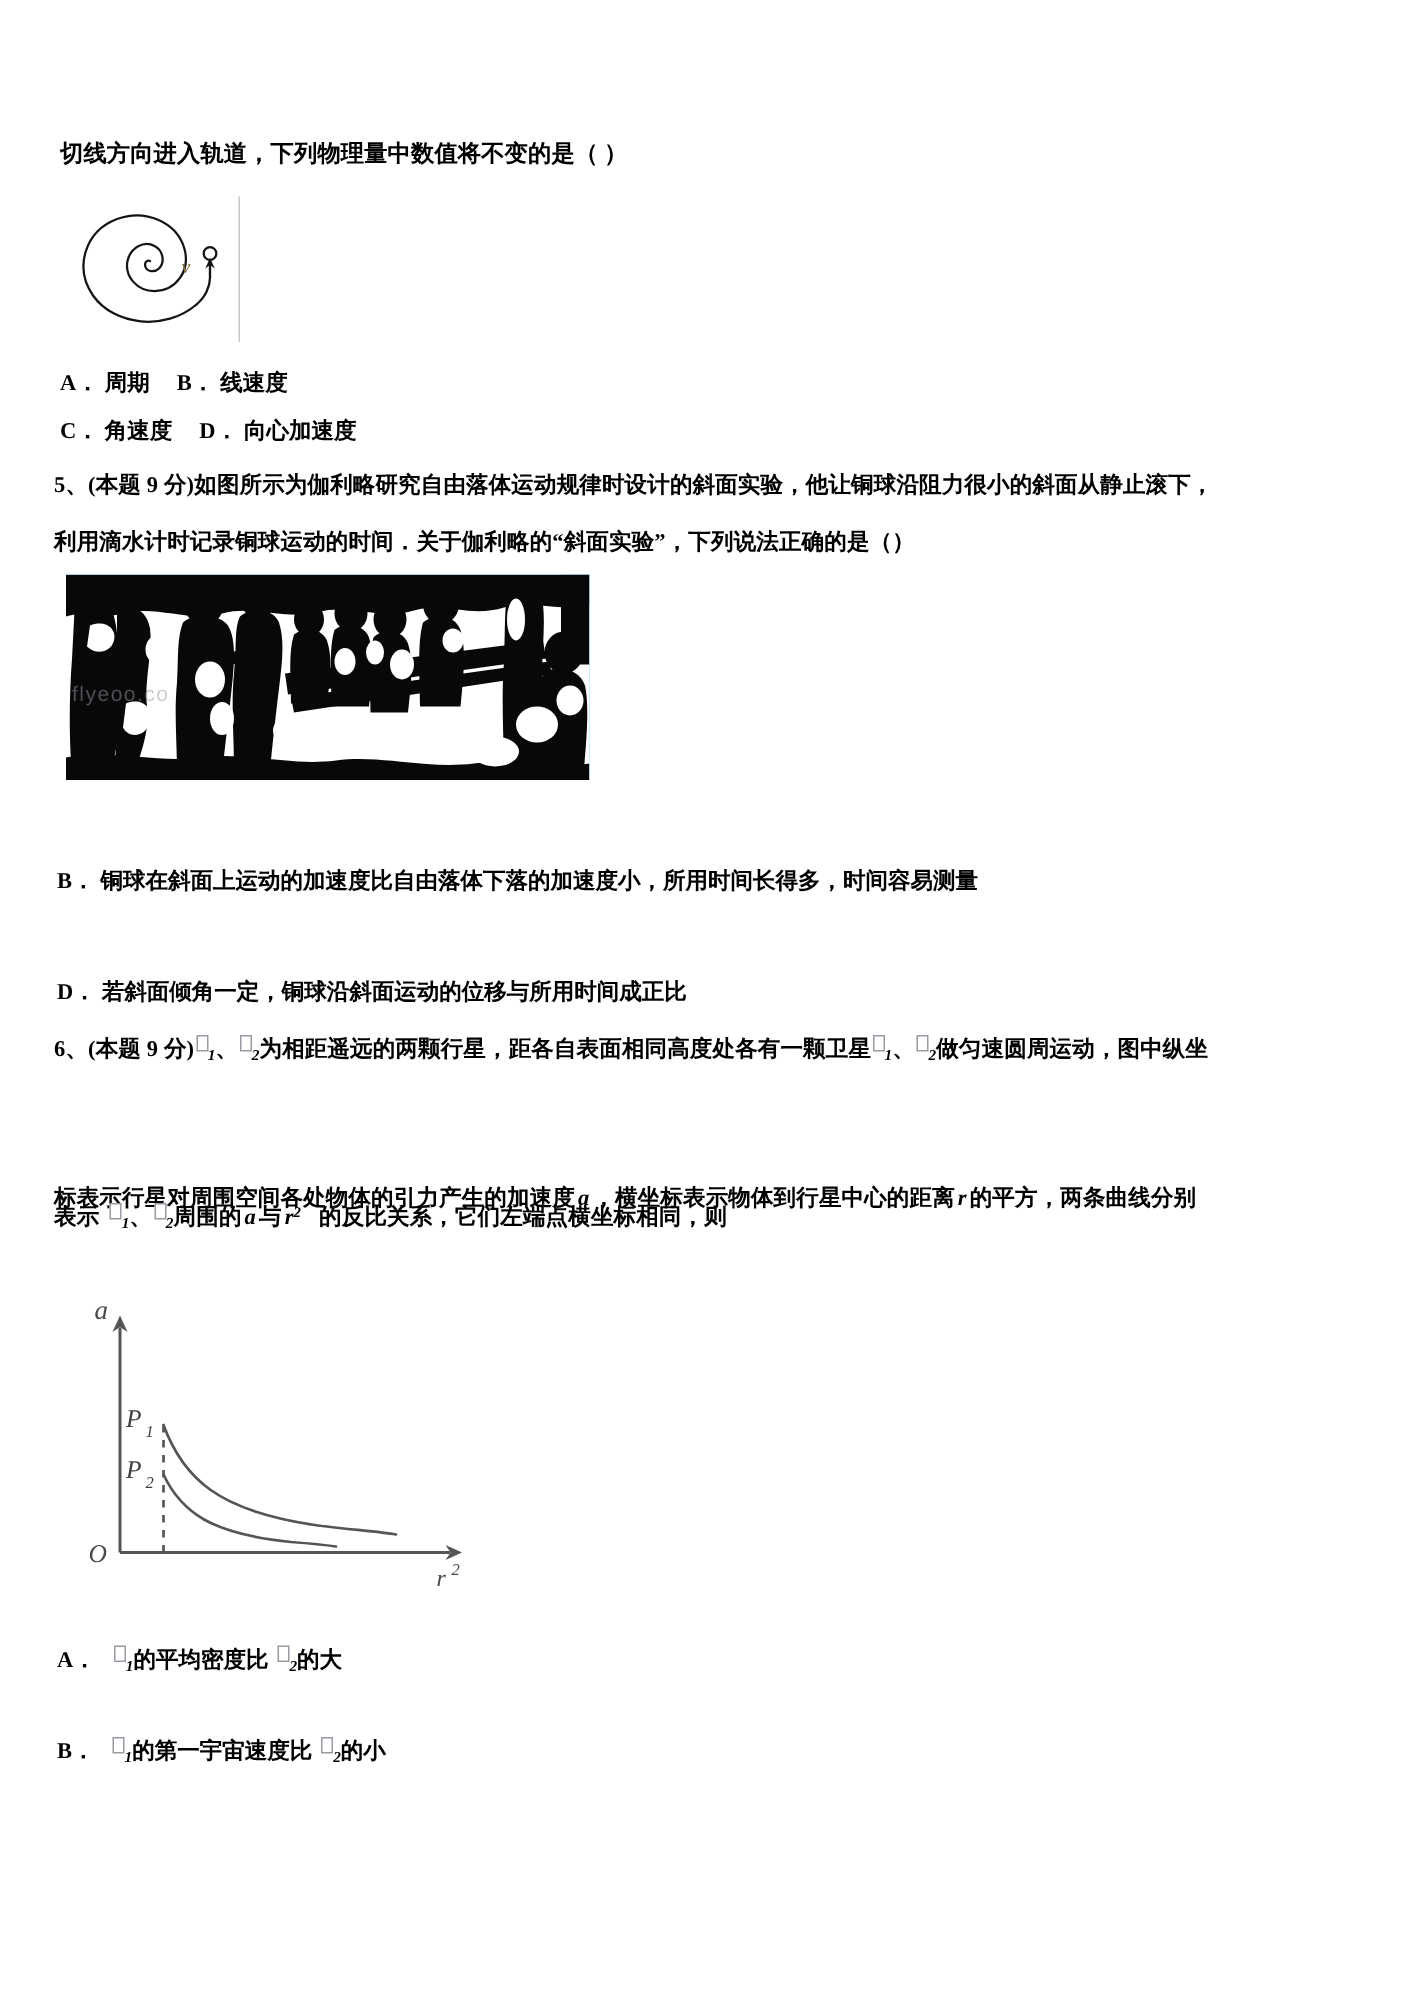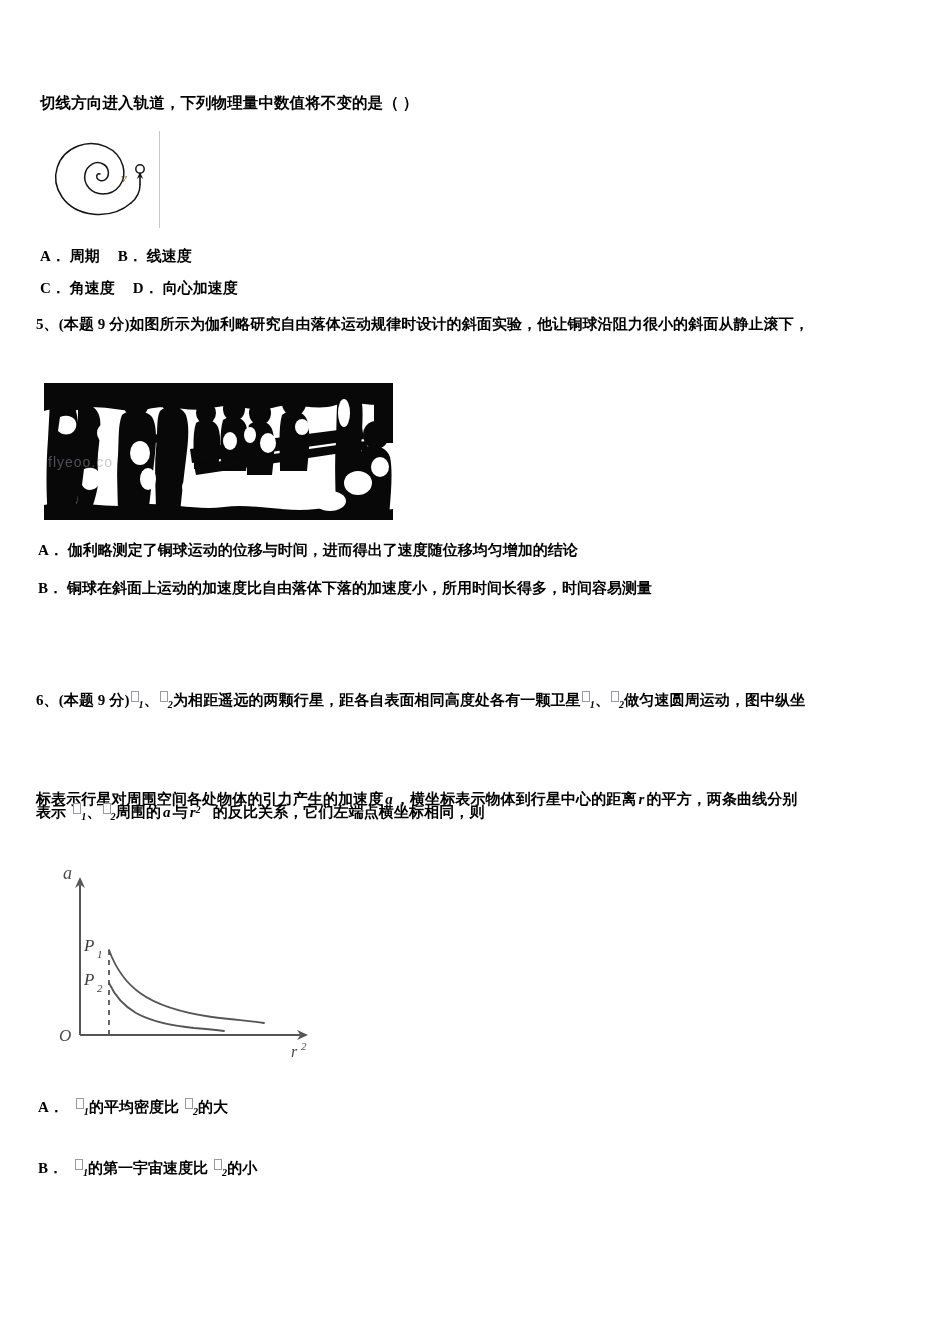--- a/index.html
+++ b/index.html
@@ -133,20 +133,21 @@
   <div class="opt" style="left:40px; top:246px;">
     <span class="lbl">A．</span><span>周期</span><span style="display:inline-block;width:18px;"></span><span class="lbl">B．</span><span>线速度</span>
   </div>
   <div class="opt" style="left:40px; top:278px;">
     <span class="lbl">C．</span><span>角速度</span><span style="display:inline-block;width:18px;"></span><span class="lbl">D．</span><span>向心加速度</span>
   </div>
 
   <div class="qline" style="left:36px; top:314px; font-size:15px;">
     <span>5、</span><span>(本题 9 分)</span><span>如图所示为伽利略研究自由落体运动规律时设计的斜面实验，他让铜球沿阻力很小的斜面从静止滚下，</span>
   </div>
+  <div class="qline" style="left:36px; top:352px; font-size:15px;">利用滴水计时记录铜球运动的时间．关于伽利略的“斜面实验”，下列说法正确的是（）</div>
 
   <div id="galileo-photo">
     <svg width="349" height="137" viewBox="0 0 349 137">
       <rect x="0" y="0" width="349" height="137" fill="#ffffff"></rect>
 
       <path d="M0 0 H349 V137 H0 Z" fill="#ffffff"></path>
       <g fill="#080808">
 
         <path d="M0 0 H349 V20 C330 26 310 16 292 22 C270 29 252 18 232 24
                  C210 31 190 19 168 25 C146 31 126 20 104 26 C82 32 60 20 38 26
@@ -207,25 +208,25 @@
         <ellipse cx="172" cy="112" rx="9" ry="7"></ellipse>
         <path d="M16 34 C26 30 34 36 32 44 C30 52 20 54 14 48 Z"></path>
         <path d="M40 86 C50 82 58 88 56 98 C54 108 42 110 38 102 Z"></path>
         <path d="M230 96 C244 92 256 98 254 108 C252 118 234 120 228 110 Z"></path>
       </g>
 
       <text x="4" y="84" font-family="Liberation Sans, sans-serif" font-size="14" fill="rgba(150,150,165,0.5)" letter-spacing="1">flyeoo.co</text>
     </svg>
   </div>
 
-  <div class="opt" style="left:38px; top:540px;">
-    <span class="lbl">A．</span><span>伽利略测定了铜球运动的位移与时间，进而得出了速度随位移均匀增加的结论</span>
-  </div>
   <div class="opt" style="left:38px; top:578px;">
     <span class="lbl">B．</span><span>铜球在斜面上运动的加速度比自由落体下落的加速度小，所用时间长得多，时间容易测量</span>
+  </div>
+  <div class="opt" style="left:38px; top:652px;">
+    <span class="lbl">D．</span><span>若斜面倾角一定，铜球沿斜面运动的位移与所用时间成正比</span>
   </div>
 
   <div class="qline" style="left:36px; top:690px; font-size:15px;">
     <span>6、</span><span>(本题 9 分)</span><span class="tofu"></span><span class="sub">1</span><span>、</span><span class="tofu"></span><span class="sub">2</span><span>为相距遥远的两颗行星，距各自表面相同高度处各有一颗卫星</span><span class="tofu"></span><span class="sub">1</span><span>、</span><span class="tofu"></span><span class="sub">2</span><span>做匀速圆周运动，图中纵坐</span>
   </div>
 
   <div class="qline" style="left:36px; top:745px; font-size:15px;margin-top:44px;">
     <span>标表示行星对周围空间各处物体的引力产生的加速度</span><span class="it" style="margin:0 2px;">a</span><span>，横坐标表示物体到行星中心的距离</span><span class="it" style="margin:0 2px;">r</span><span>的平方，两条曲线分别</span>
   </div>
 

